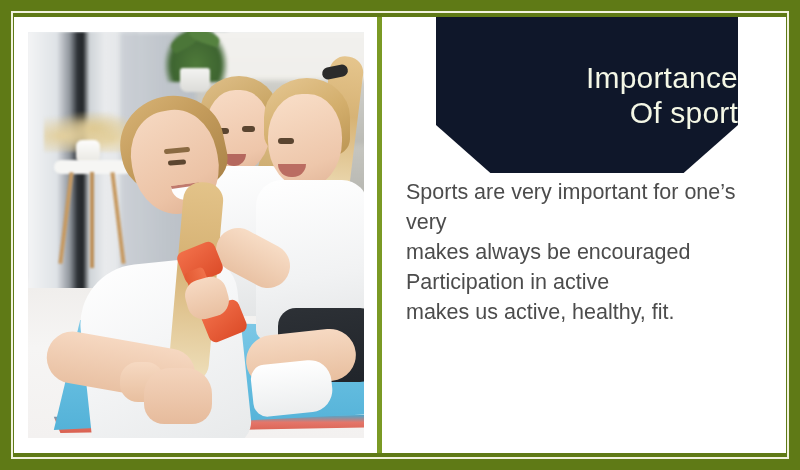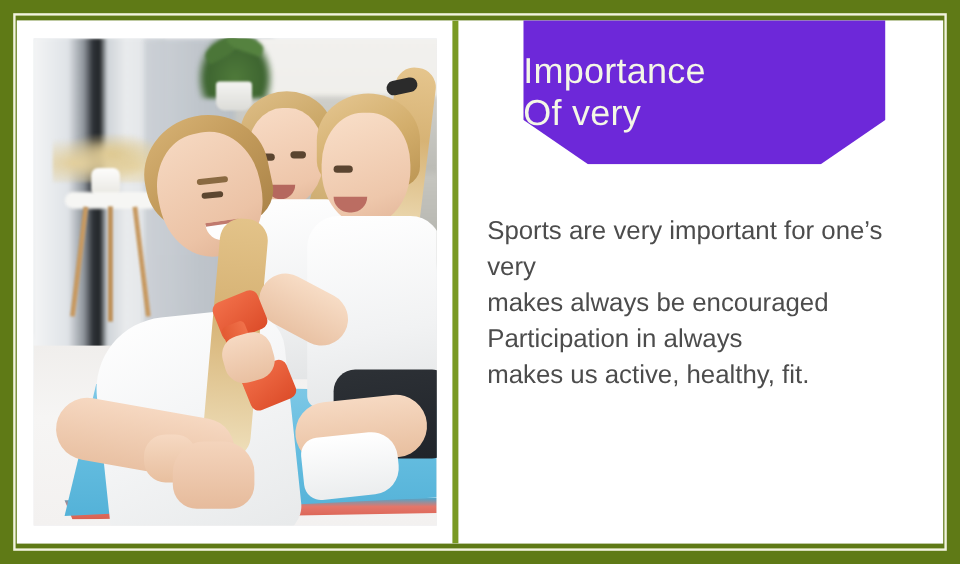--- a/index.html
+++ b/index.html
@@ -195,25 +195,25 @@
   }
 
   
   .right-pane{
     position:absolute;
     left:368px;top:0;right:0;bottom:0;
   }
   .title-banner{
     position:absolute;
     left:54px;top:-4px;
-    width:302px;height:124px;
-    background:#6d28d9;
+    width:302px;height:160px;
+    background:#0f172a;
     clip-path:polygon(0% 0%, 100% 0%, 100% 70%, 82% 100%, 18% 100%, 0% 70%);
     display:flex;flex-direction:column;
-    align-items:flex-start;justify-content:center;
+    align-items:flex-end;justify-content:center;
     padding-top:6px;
     box-sizing:border-box;
   }
   .title-line{
     color:#F4F7E6;
     font-size:30px;
     line-height:1.16;
     letter-spacing:.2px;
     white-space:nowrap;
   }
@@ -295,28 +295,28 @@
         <div class="ph-db-hand"></div>
       </div>
     </div>
 
     <div class="divider"></div>
 
     <div class="right-pane">
 
       <div class="title-banner">
         <div class="title-line">Importance</div>
-        <div class="title-line">Of very</div>
+        <div class="title-line">Of sport</div>
       </div>
 
       <div class="body-text">
         <p>Sports are very important for one’s</p>
         <p>very</p>
         <p>makes always be encouraged</p>
-        <p>Participation in always</p>
+        <p>Participation in active</p>
         <p>makes us active, healthy, fit.</p>
       </div>
 
     </div>
   </div>
 
   <div class="inner-rule"></div>
 </div>
 
 </body></html>

